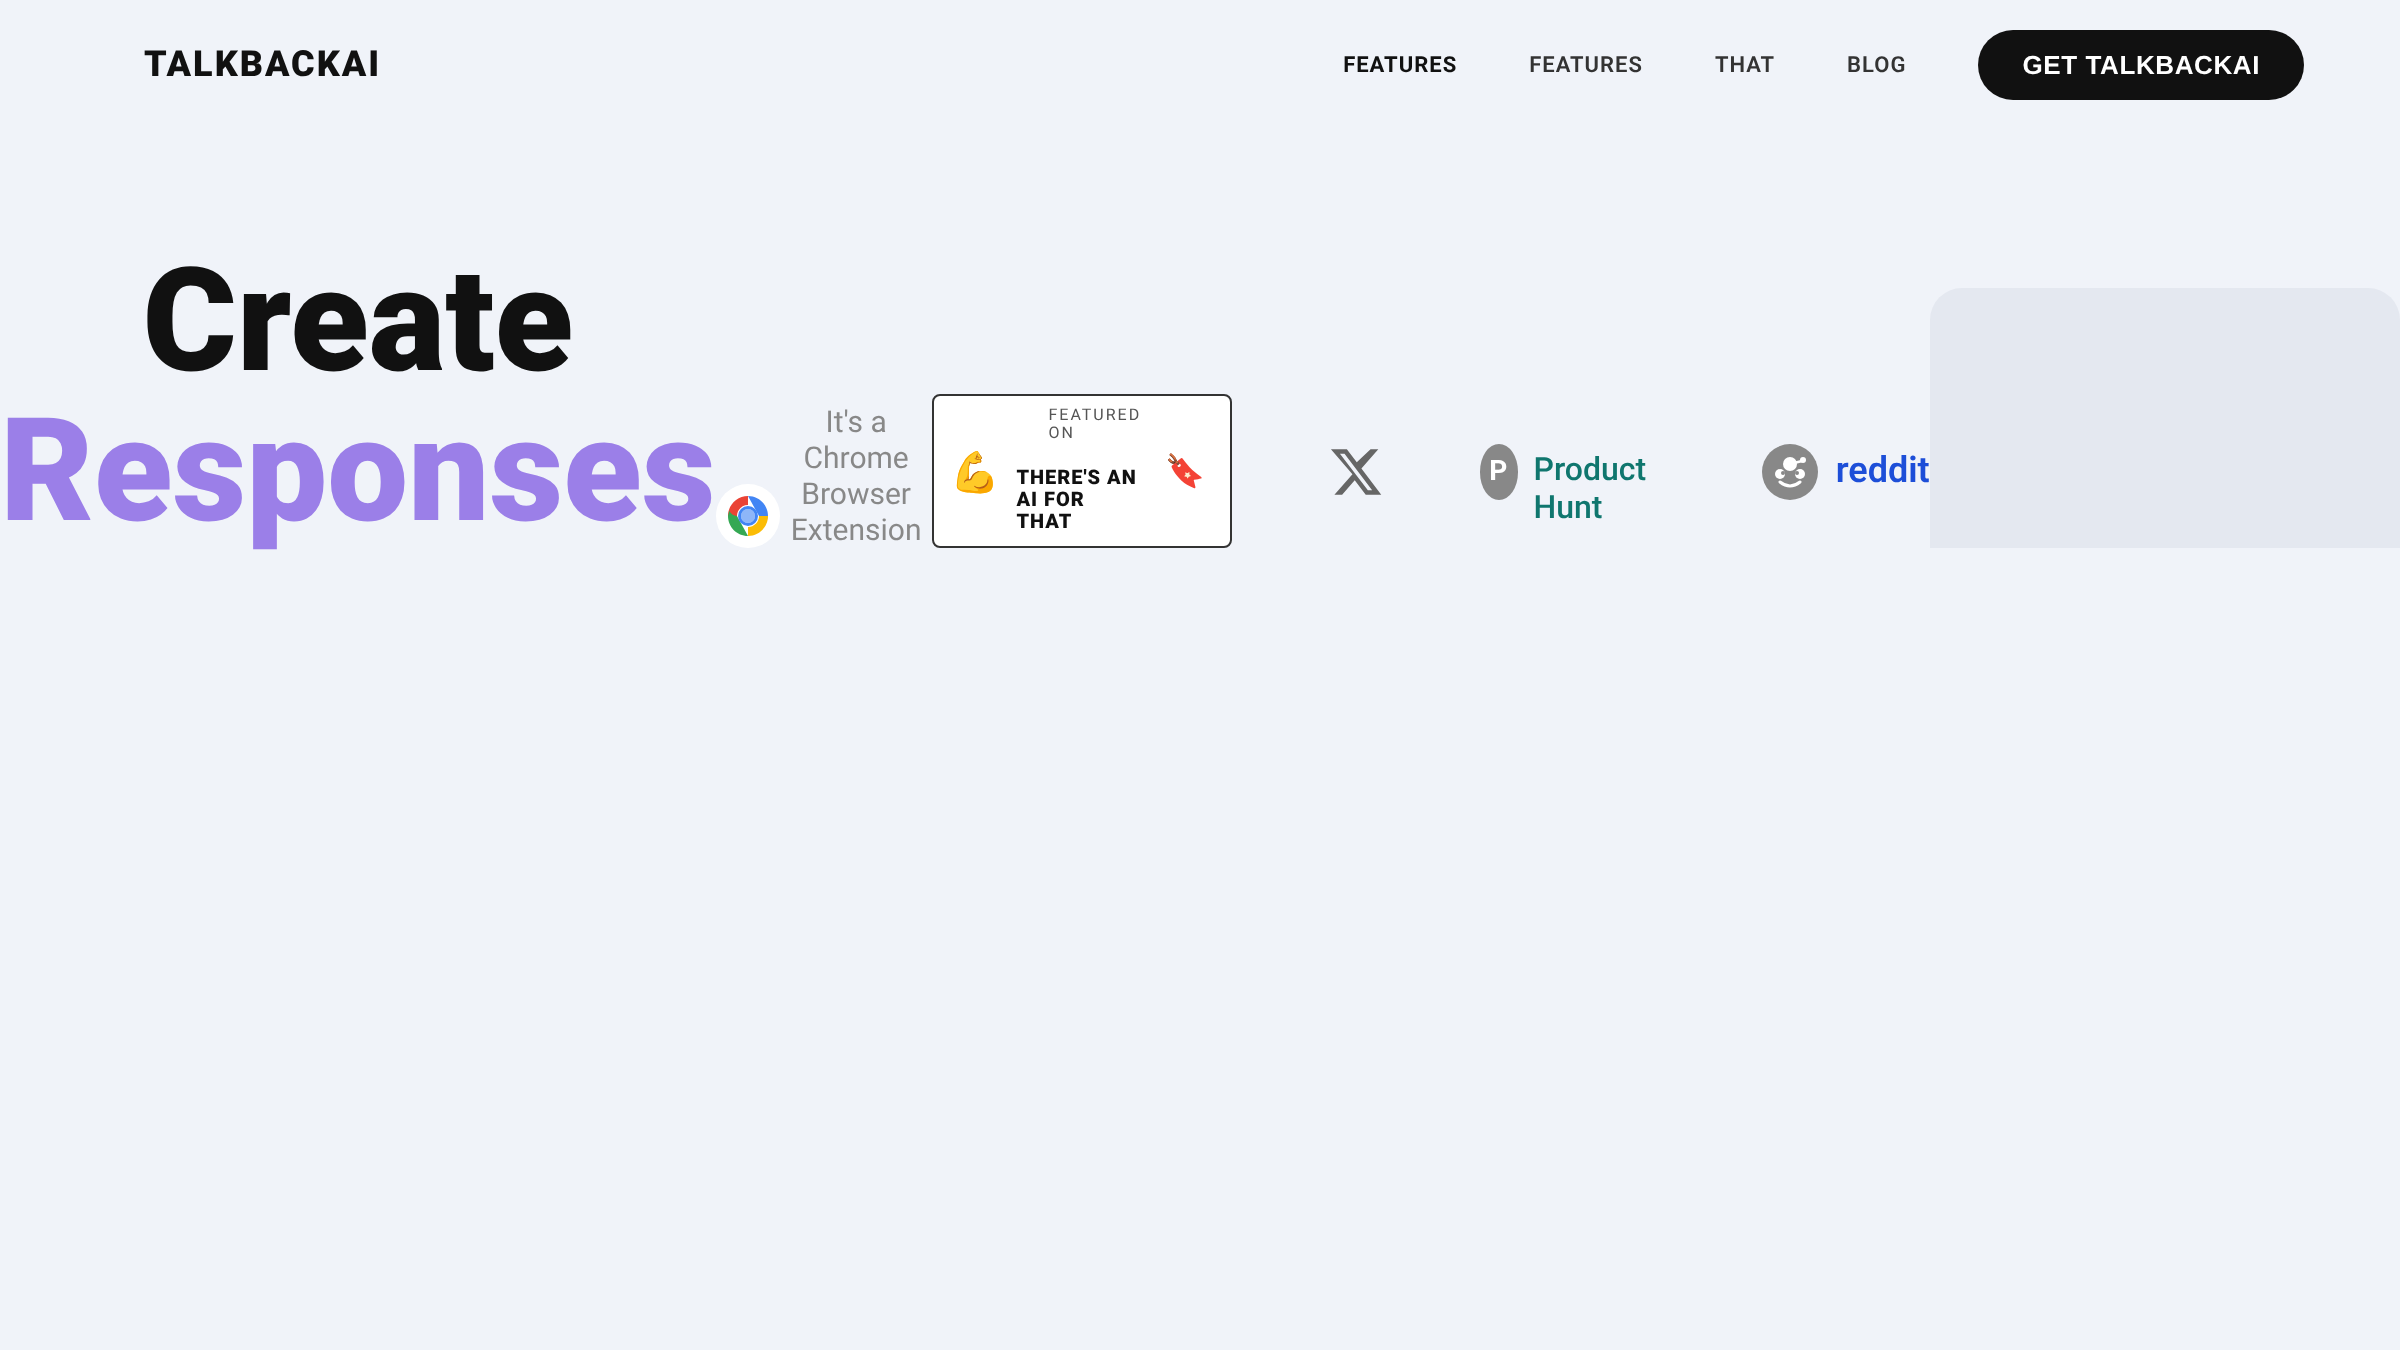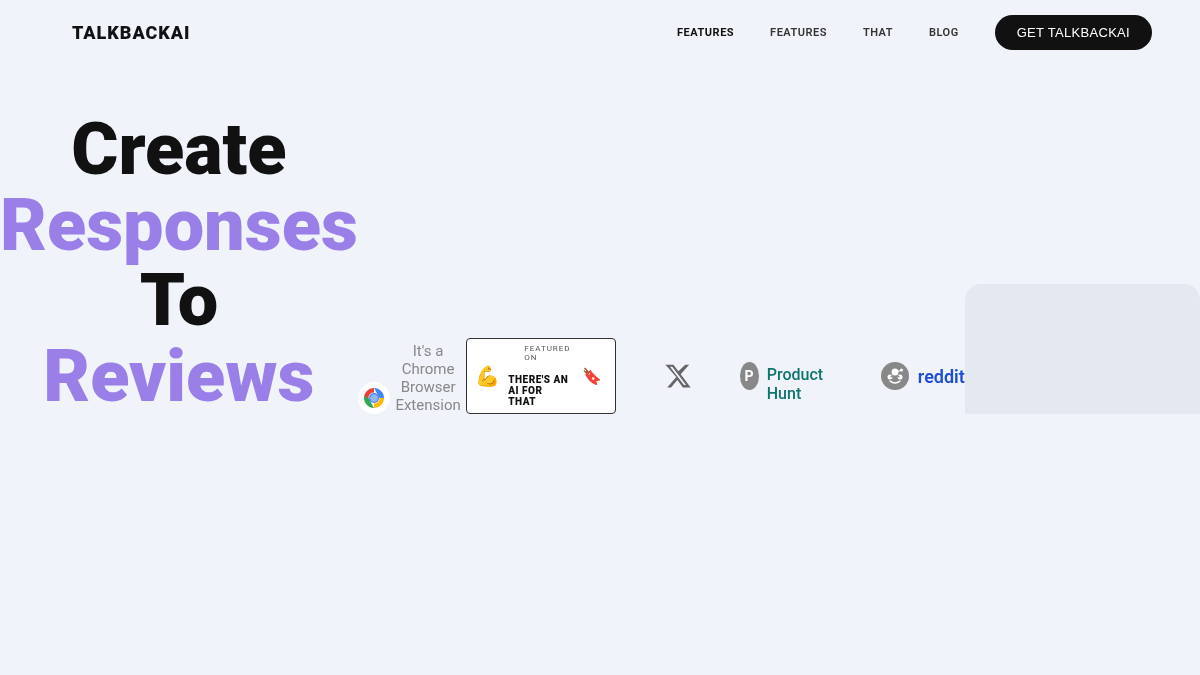--- a/index.html
+++ b/index.html
@@ -55,21 +55,21 @@
       color: #111;
     }
 
     .cta-button {
       background-color: #111;
       color: #fff;
       border: none;
       border-radius: 24px;
       padding: 10px 22px;
       font-size: 13px;
-      font-weight: 400;
+      font-weight: 700;
       cursor: pointer;
       letter-spacing: 0.3px;
     }
 
     
     .hero {
       display: flex;
       flex-direction: row;
       align-items: flex-end;
       padding-top: 48px;
@@ -256,25 +256,20 @@
     <button class="cta-button">GET TALKBACKAI</button>
   </div>
 </nav>
 
 <section class="hero">
   <div class="hero-headline">
     <span class="headline-line1">
       <span class="text-black">Create</span>
       <span> </span>
       <span class="text-purple">Responses</span>
-    </span>
-    <span class="headline-line2">
-      <span class="text-black">To</span>
-      <span> </span>
-      <span class="text-purple">Reviews</span>
     </span>
   </div>
 
   <div class="chrome-icon-wrapper">
     <svg class="chrome-icon" viewBox="0 0 32 32" xmlns="http://www.w3.org/2000/svg">
 
       <circle cx="16" cy="16" r="16" fill="#fff"></circle>
 
       <path d="M16 6 C10.48 6 6 10.48 6 16 L10.5 16 C10.5 12.96 12.96 10.5 16 10.5 Z" fill="#EA4335"></path>
 

